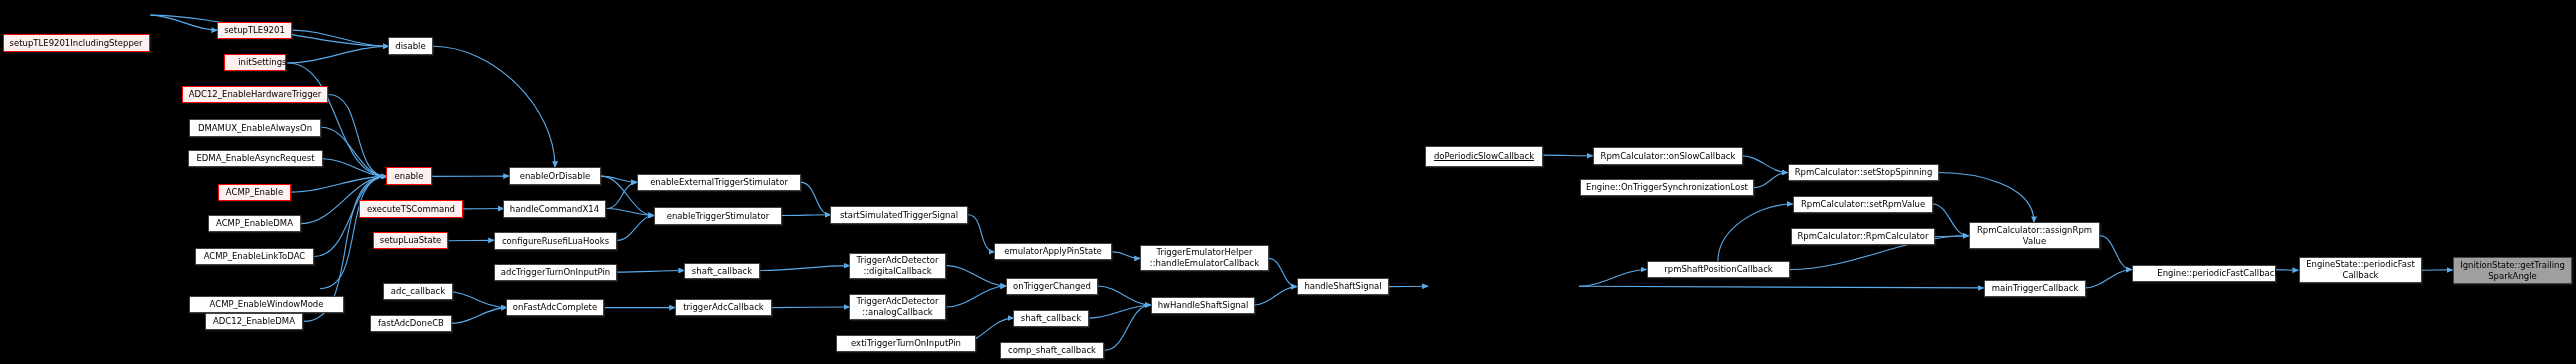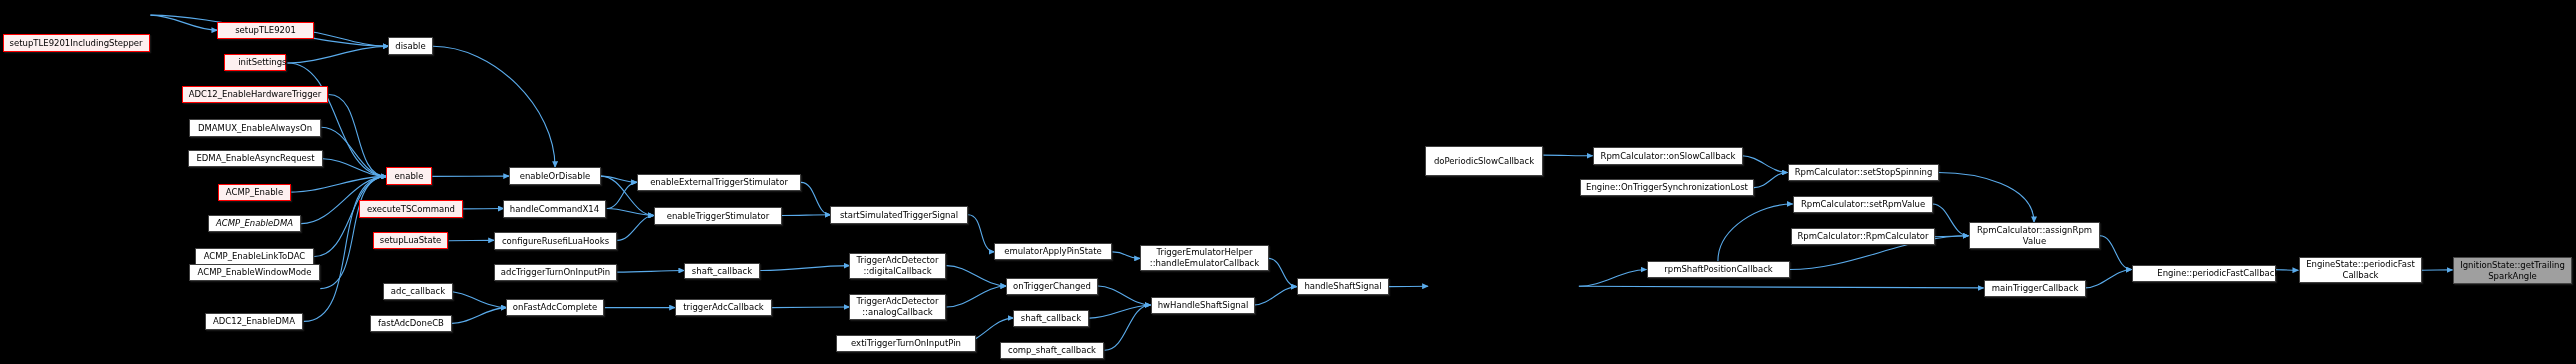--- a/index.html
+++ b/index.html
@@ -88,29 +88,29 @@
       <path d="M2945,311 C2970.665407166067,311 2974.334592833933,359.5 3000,359.5" fill="none" stroke="#5aabeb" stroke-width="1.7" marker-end="url(#arrow)"></path>
       <path d="M2949,361 C2971,361 2978,359.5 3000,359.5" fill="none" stroke="#5aabeb" stroke-width="1.7" marker-end="url(#arrow)"></path>
       <path d="M2618,398 C2618,347.8082427085881 2681.8082427085883,311 2732,311" fill="none" stroke="#5aabeb" stroke-width="1.7" marker-end="url(#arrow)"></path>
       <path d="M2727,411 C2824.2352977318424,411 2902.7647022681576,359.5 3000,359.5" fill="none" stroke="#5aabeb" stroke-width="1.7" marker-end="url(#arrow)"></path>
       <path d="M3200,359.5 C3224.880175341022,359.5 3224.119824658978,411 3249,411" fill="none" stroke="#5aabeb" stroke-width="1.7" marker-end="url(#arrow)"></path>
       <path d="M3178,439 C3204.712590664329,439 3222.287409335671,411 3249,411" fill="none" stroke="#5aabeb" stroke-width="1.7" marker-end="url(#arrow)"></path>
       <path d="M3456,411 C3478,411 3481,412 3503,412" fill="none" stroke="#5aabeb" stroke-width="1.7" marker-end="url(#arrow)"></path>
       <path d="M3691,412 C3713,412 3716,411.5 3738,411.5" fill="none" stroke="#5aabeb" stroke-width="1.7" marker-end="url(#arrow)"></path>
     </svg>
 <div class="node red" style="left: 2.6px; top: 5.9px; width: 147px; height: 18.4px; margin-top: 28px;">setupTLE9201IncludingStepper</div>
-    <div class="node red" style="left: 217px; top: 21.7px; width: 97px; height: 17px;">setupTLE9201</div>
+    <div class="node red" style="left: 217px; top: 21.7px; width: 75px; height: 17px;">setupTLE9201</div>
     <div class="node red" style="left: 224px; top: 54px; width: 62px; height: 17px; padding-left: 16px;">initSettings</div>
     <div class="node red" style="left: 182px; top: 86px; width: 146px; height: 17px;">ADC12_EnableHardwareTrigger</div>
     <div class="node" style="left: 189px; top: 119px; width: 132px; height: 18px;">DMAMUX_EnableAlwaysOn</div>
     <div class="node" style="left: 188px; top: 150px; width: 135px; height: 17px;">EDMA_EnableAsyncRequest</div>
     <div class="node red" style="left: 218px; top: 184px; width: 73px; height: 17px;">ACMP_Enable</div>
-    <div class="node" style="left: 208px; top: 215px; width: 93px; height: 17px; font-style: italic;">ACMP_EnableDMA</div>
+    <div class="node" style="left: 208px; top: 215px; width: 93px; height: 17px;">ACMP_EnableDMA</div>
     <div class="node" style="left: 195px; top: 248px; width: 119px; height: 17px;">ACMP_EnableLinkToDAC</div>
-    <div class="node" style="left: 189px; top: 264px; width: 131px; height: 17px;">ACMP_EnableWindowMode</div>
+    <div class="node" style="left: 189px; top: 296px; width: 155px; height: 17px;">ACMP_EnableWindowMode</div>
     <div class="node" style="left: 205px; top: 313px; width: 98px; height: 17px;">ADC12_EnableDMA</div>
     <div class="node" style="left: 388px; top: 37px; width: 45px; height: 17.7px;">disable</div>
     <div class="node red" style="left: 386px; top: 167px; width: 46px; height: 18.4px;">enable</div>
     <div class="node red" style="left: 359px; top: 200px; width: 104px; height: 17.7px;">executeTSCommand</div>
     <div class="node red" style="left: 373px; top: 232px; width: 75px; height: 17px;">setupLuaState</div>
     <div class="node" style="left: 383px; top: 283px; width: 70px; height: 17px;">adc_callback</div>
     <div class="node" style="left: 370px; top: 315px; width: 82px; height: 17px;">fastAdcDoneCB</div>
     <div class="node" style="left: 509px; top: 167px; width: 92px; height: 17.7px;">enableOrDisable</div>
     <div class="node" style="left: 503px; top: 200px; width: 103px; height: 18.4px;">handleCommandX14</div>
     <div class="node" style="left: 494px; top: 232px; width: 123px; height: 17.7px;">configureRusefiLuaHooks</div>
@@ -127,21 +127,21 @@
 ::analogCallback</div>
     <div class="node" style="left: 836px; top: 335px; width: 140px; height: 17px;">extiTriggerTurnOnInputPin</div>
     <div class="node" style="left: 994px; top: 243px; width: 118px; height: 17px;">emulatorApplyPinState</div>
     <div class="node" style="left: 1006px; top: 278px; width: 92px; height: 17px;">onTriggerChanged</div>
     <div class="node" style="left: 1013px; top: 310px; width: 76px; height: 17px;">shaft_callback</div>
     <div class="node" style="left: 1000px; top: 342px; width: 104px; height: 17px;">comp_shaft_callback</div>
     <div class="node" style="left: 1140px; top: 245px; width: 129px; height: 26px;">TriggerEmulatorHelper
 ::handleEmulatorCallback</div>
     <div class="node" style="left: 1151px; top: 297px; width: 104px; height: 17px;">hwHandleShaftSignal</div>
     <div class="node" style="left: 1297px; top: 278px; width: 92px; height: 17px;">handleShaftSignal</div>
-    <div class="node" style="left: 1425px; top: 146px; width: 118px; height: 30px;">doPeriodicSlowCallback</div>
+    <div class="node" style="left: 1425px; top: 146px; width: 118px; height: 21px; text-decoration: underline;">doPeriodicSlowCallback</div>
     <div class="node" style="left: 1593px; top: 147px; width: 150px; height: 17.7px;">RpmCalculator::onSlowCallback</div>
     <div class="node" style="left: 1580px; top: 179px; width: 174px; height: 17px;">Engine::OnTriggerSynchronizationLost</div>
     <div class="node" style="left: 1788px; top: 164px; width: 151px; height: 17px;">RpmCalculator::setStopSpinning</div>
     <div class="node" style="left: 1793px; top: 196px; width: 140px; height: 17px;">RpmCalculator::setRpmValue</div>
     <div class="node" style="left: 1791px; top: 228px; width: 144px; height: 17px;">RpmCalculator::RpmCalculator</div>
     <div class="node" style="left: 1647px; top: 261px; width: 143px; height: 17px;">rpmShaftPositionCallback</div>
     <div class="node" style="left: 1969px; top: 222px; width: 131px; height: 27px;">RpmCalculator::assignRpm
 Value</div>
     <div class="node" style="left: 1984px; top: 280px; width: 102px; height: 17px;">mainTriggerCallback</div>
     <div class="node" style="left: 2132px; top: 265px; width: 144px; height: 17px; padding-left: 30px;">Engine::periodicFastCallback</div>

